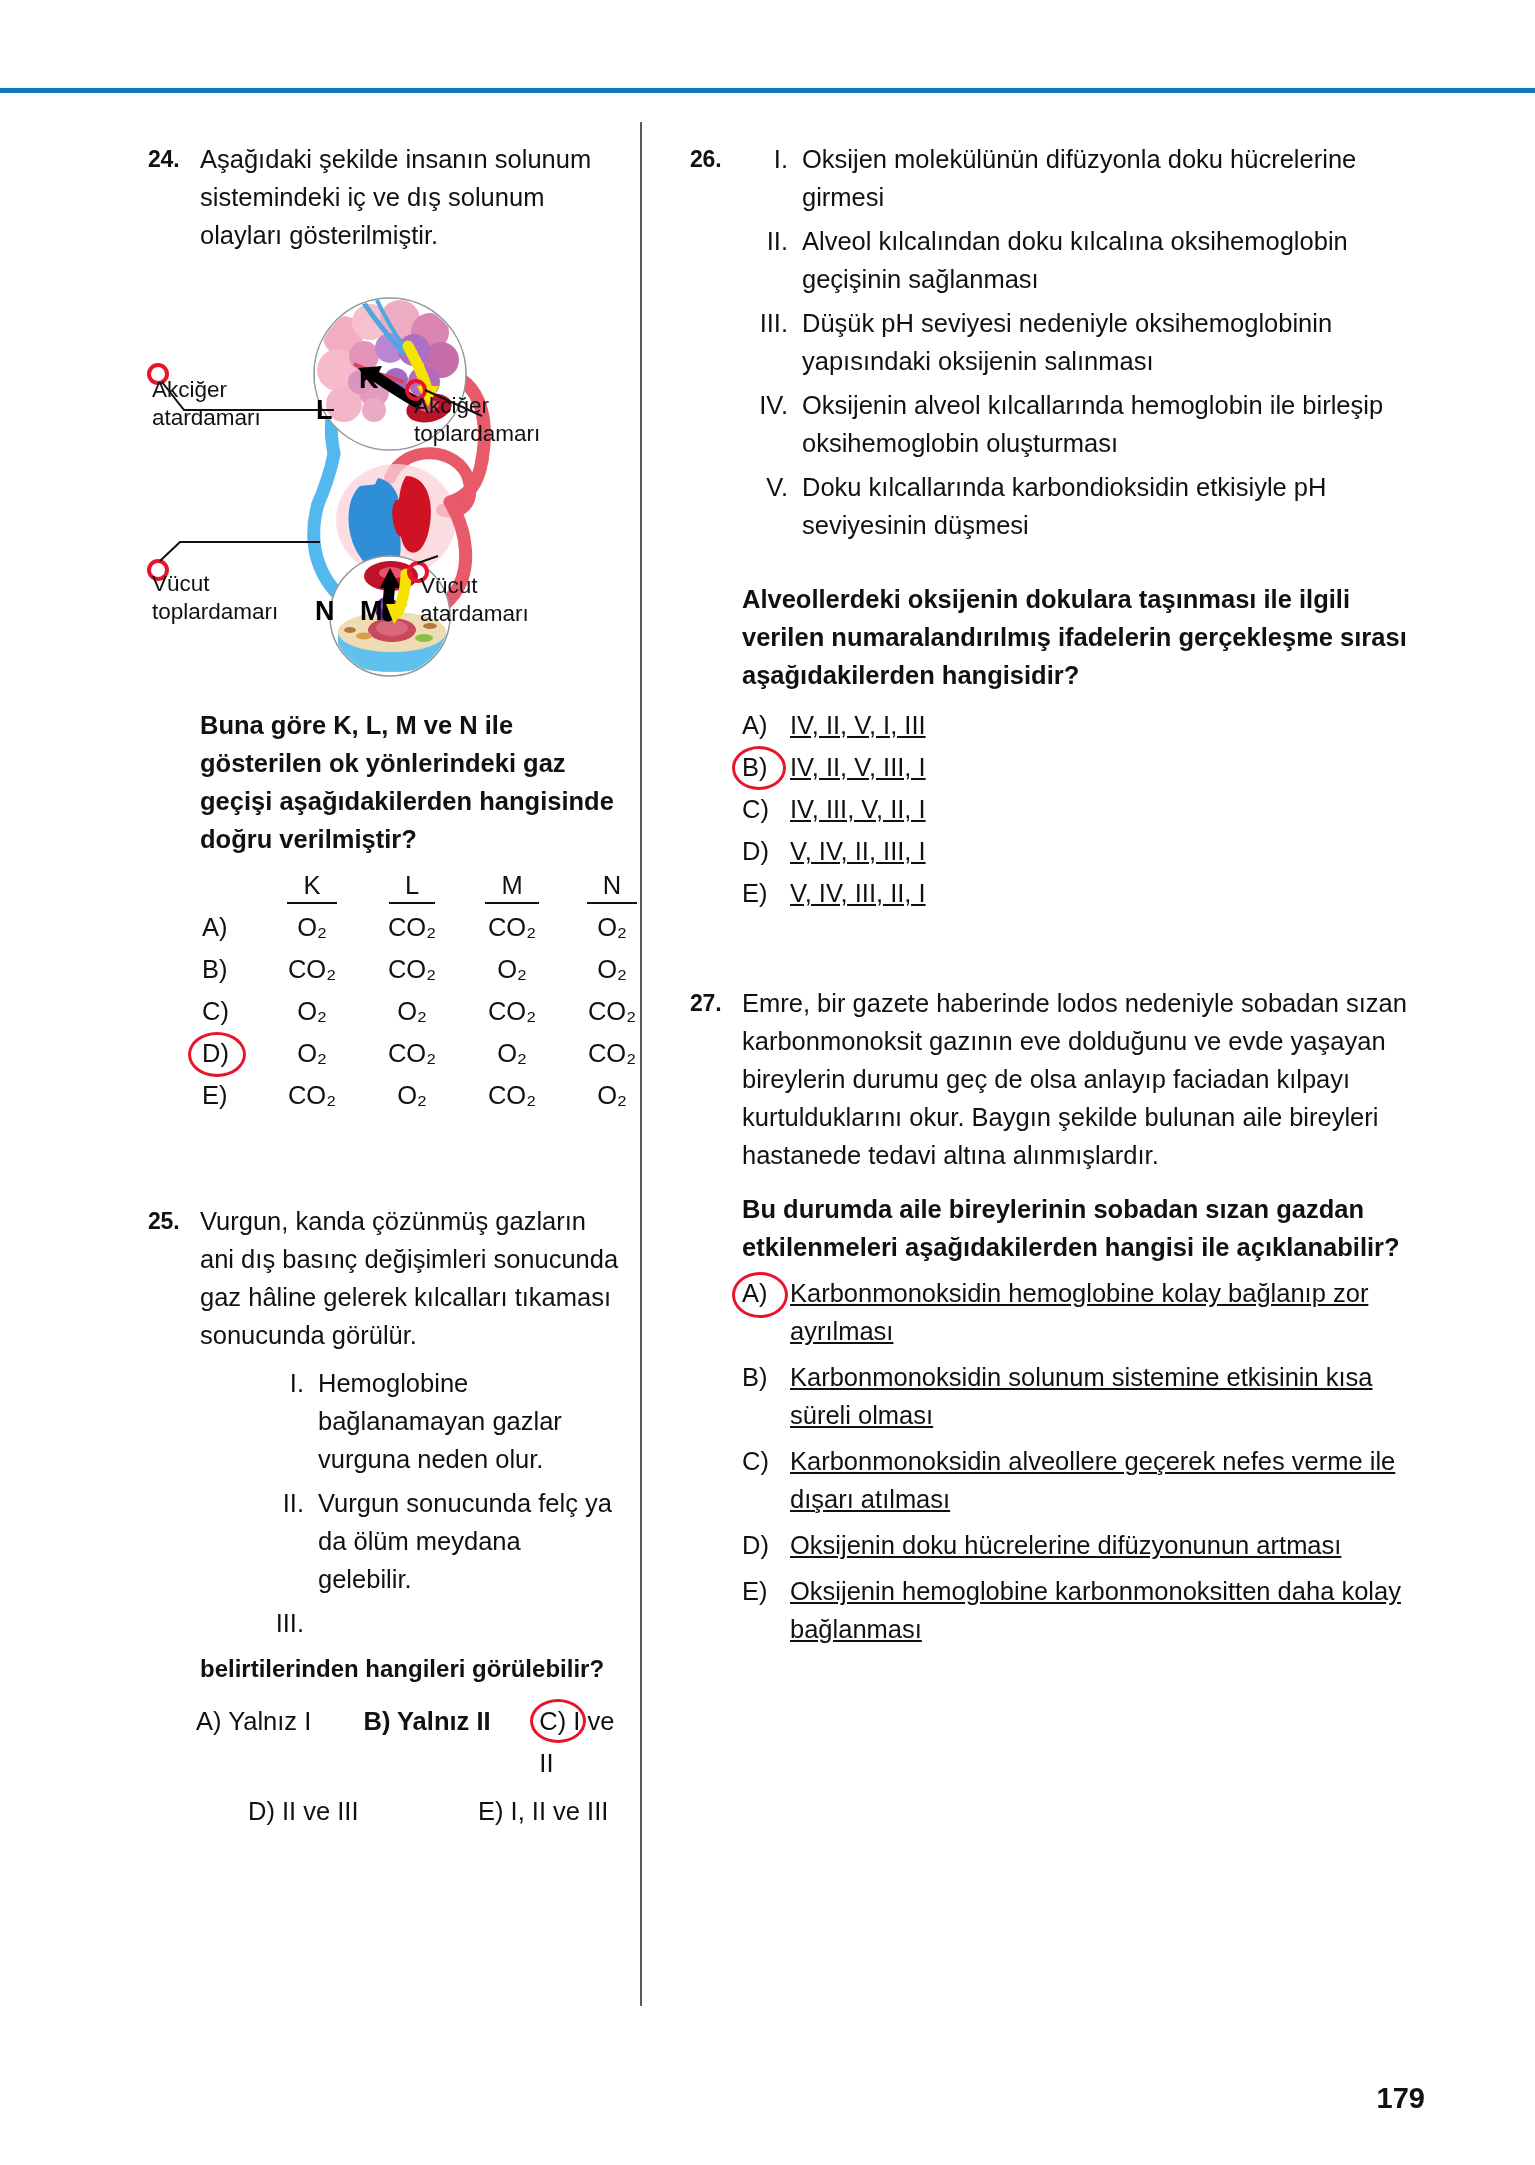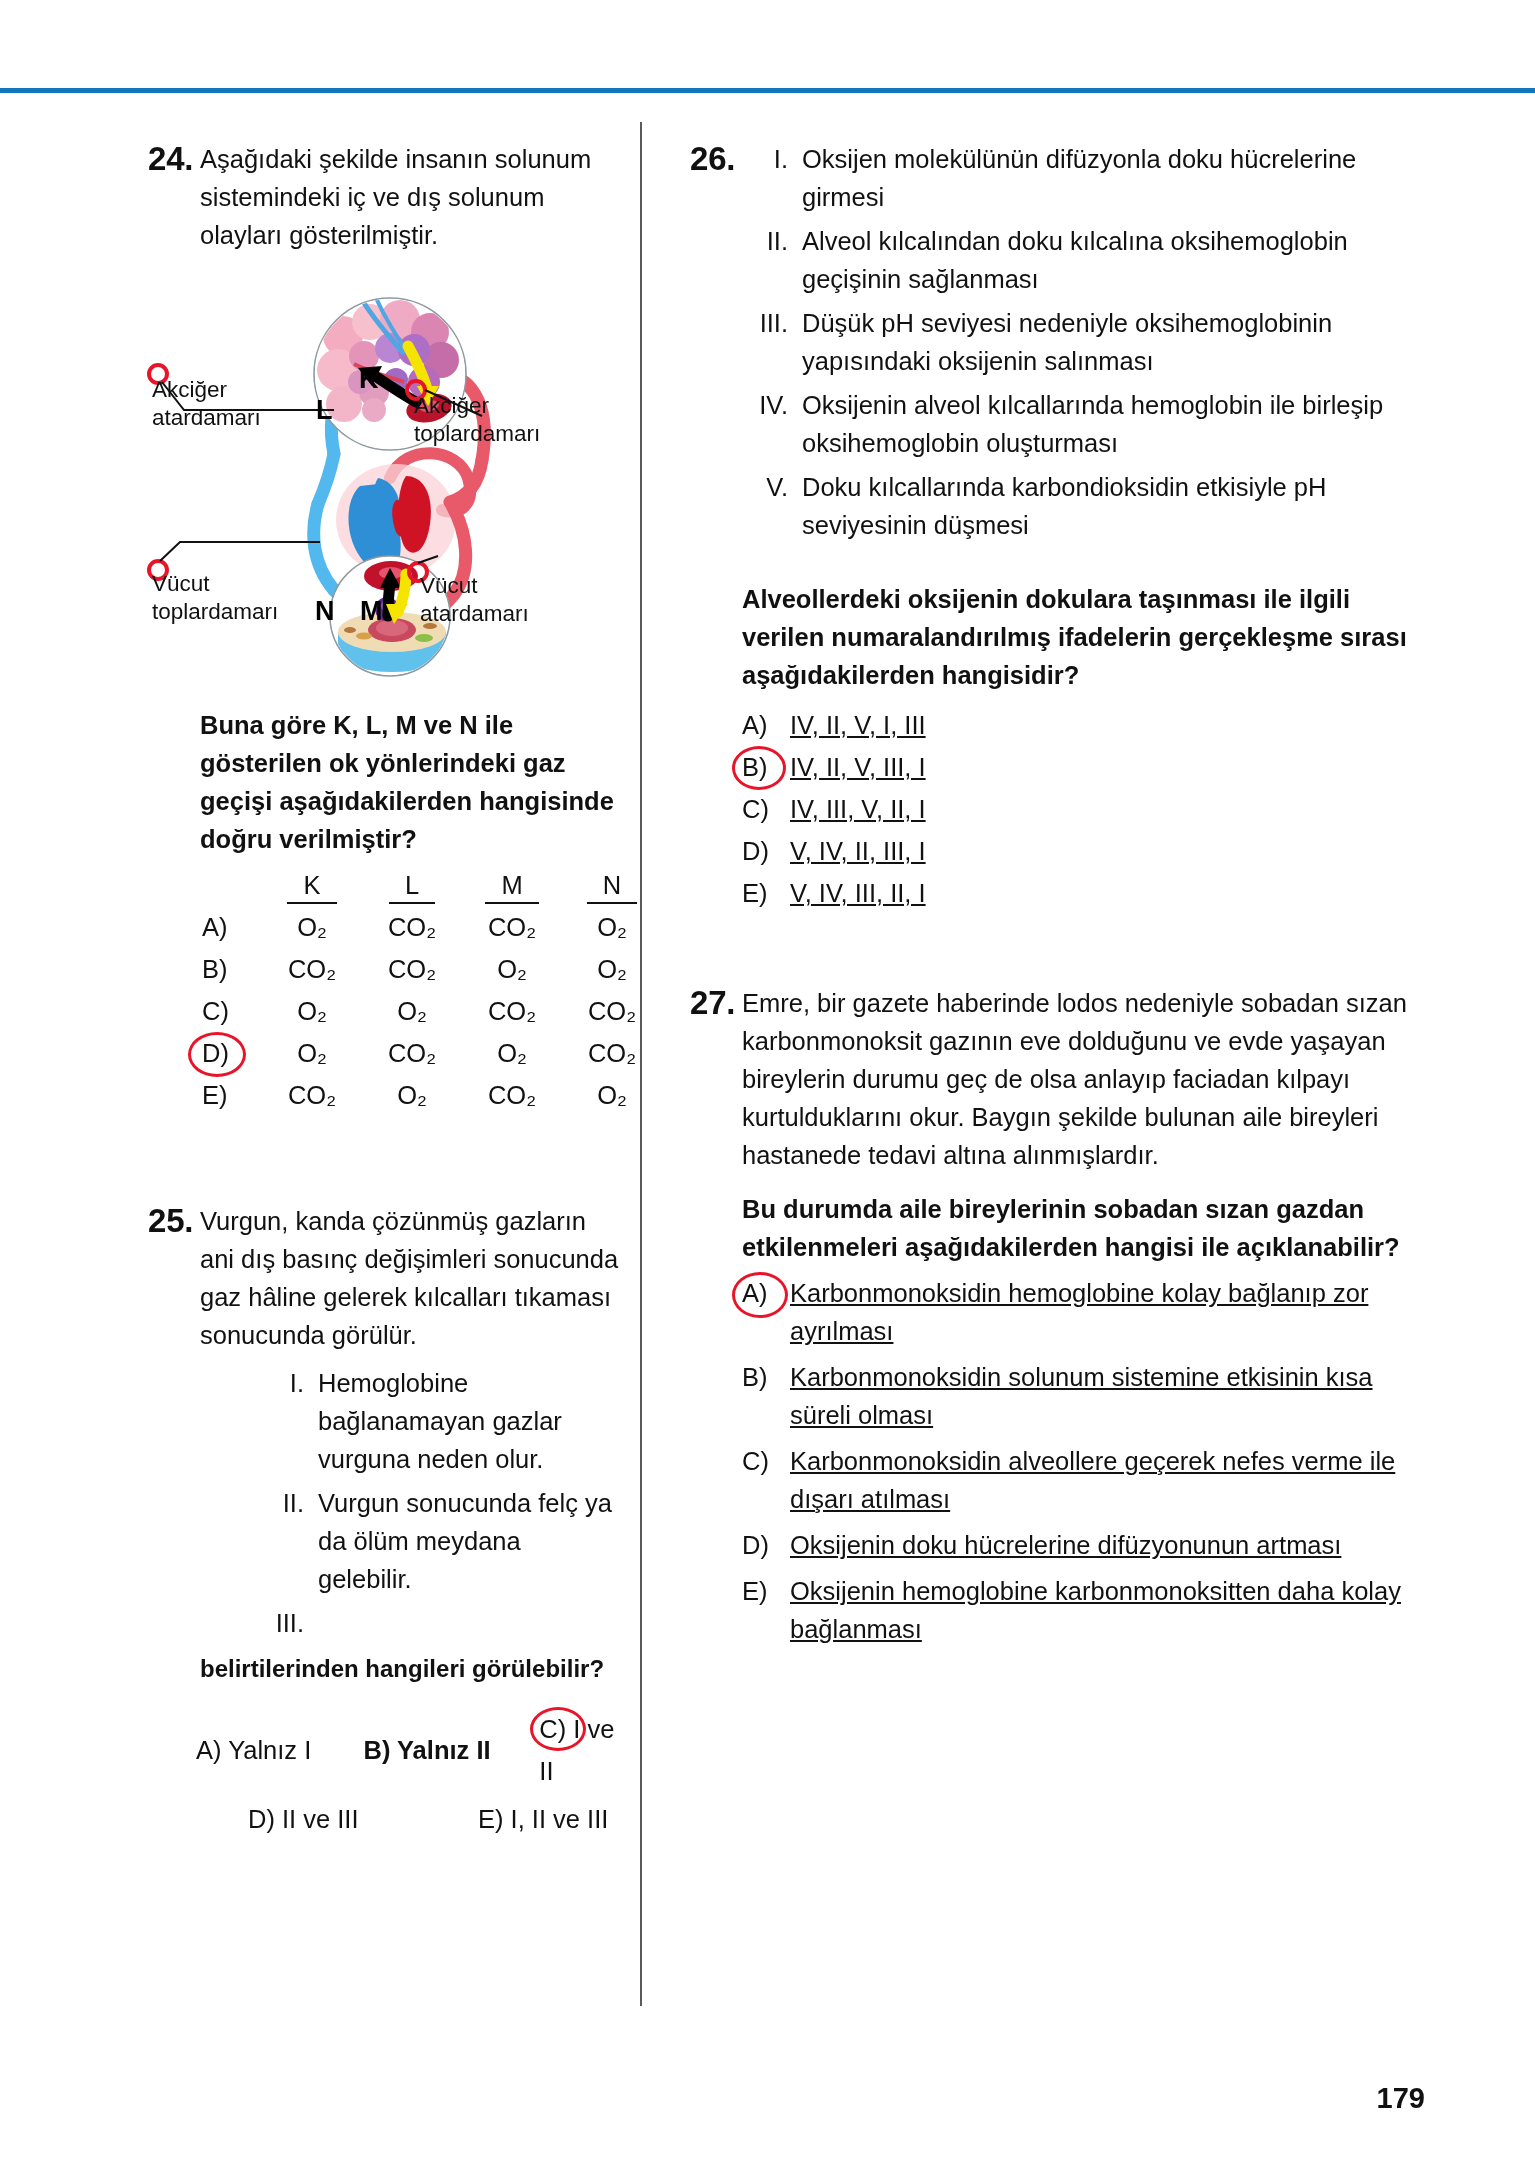--- a/index.html
+++ b/index.html
@@ -61,21 +61,21 @@
 
   
   .q {
     display: flex;
     flex-direction: row;
     align-items: flex-start;
     margin-bottom: 0;
   }
   .q-num {
     font-weight: bold;
-    font-size: 33px;
+    font-size: 23px;
     line-height: 38px;
     width: 52px;
     flex: 0 0 52px;
     letter-spacing: -0.2px;
   }
   .q-body {
     flex: 1 1 auto;
     font-size: 25.5px;
     line-height: 38px;
   }
@@ -461,21 +461,21 @@
         </li>
         <li>
           <span class="rl-marker">III.</span>
         </li>
       </ul>
 
       <div style="padding-left:52px;margin-top:8px;">
         <p class="bold" style="font-size:24px;line-height:38px;margin:0;">belirtilerinden hangileri görülebilir?</p>
       </div>
 
-      <div class="two-col-opts" style="padding-left:48px;margin-top:20px;align-items:center;">
+      <div class="two-col-opts" style="padding-left:48px;margin-top:12px;">
         <div style="width:200px;position:relative;">
           <span>A)</span>
           <span>Yalnız I</span>
         </div>
         <div style="width:210px;position:relative;font-weight:bold;">
           <span>B)</span>
           <span>Yalnız II</span>
         </div>
         <div style="position:relative;">
           <span style="position:relative;display:inline-block;">

